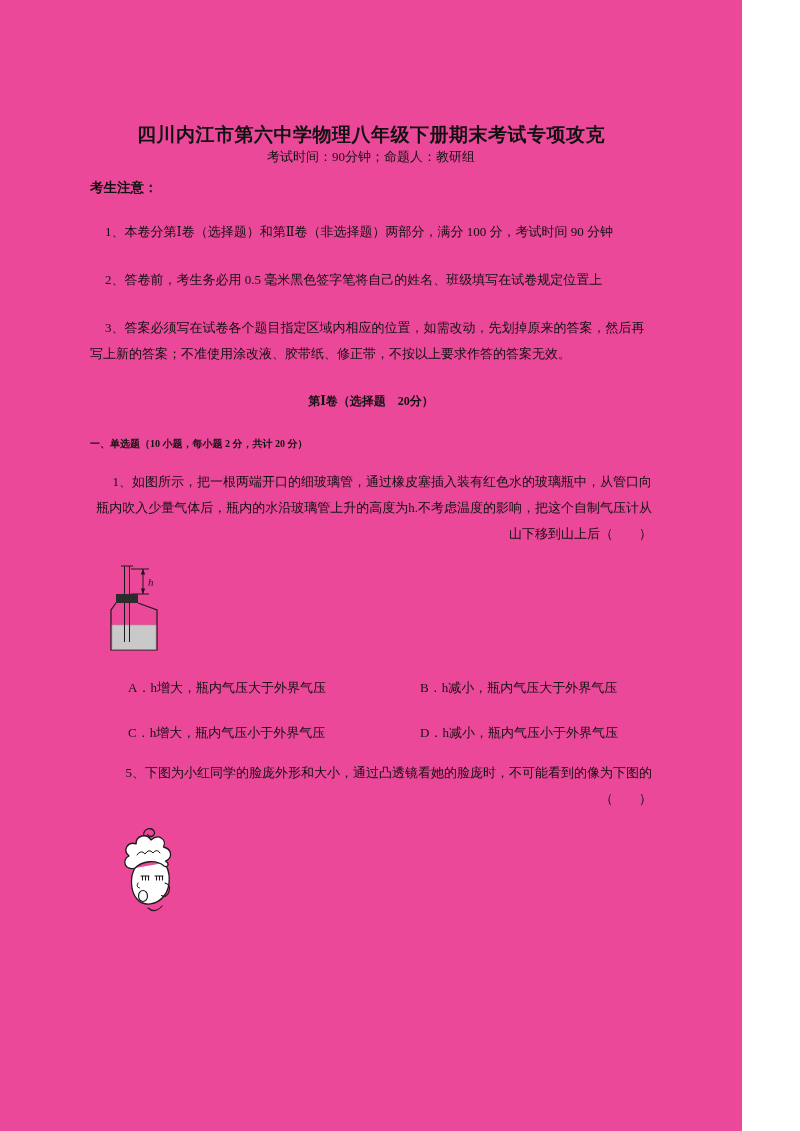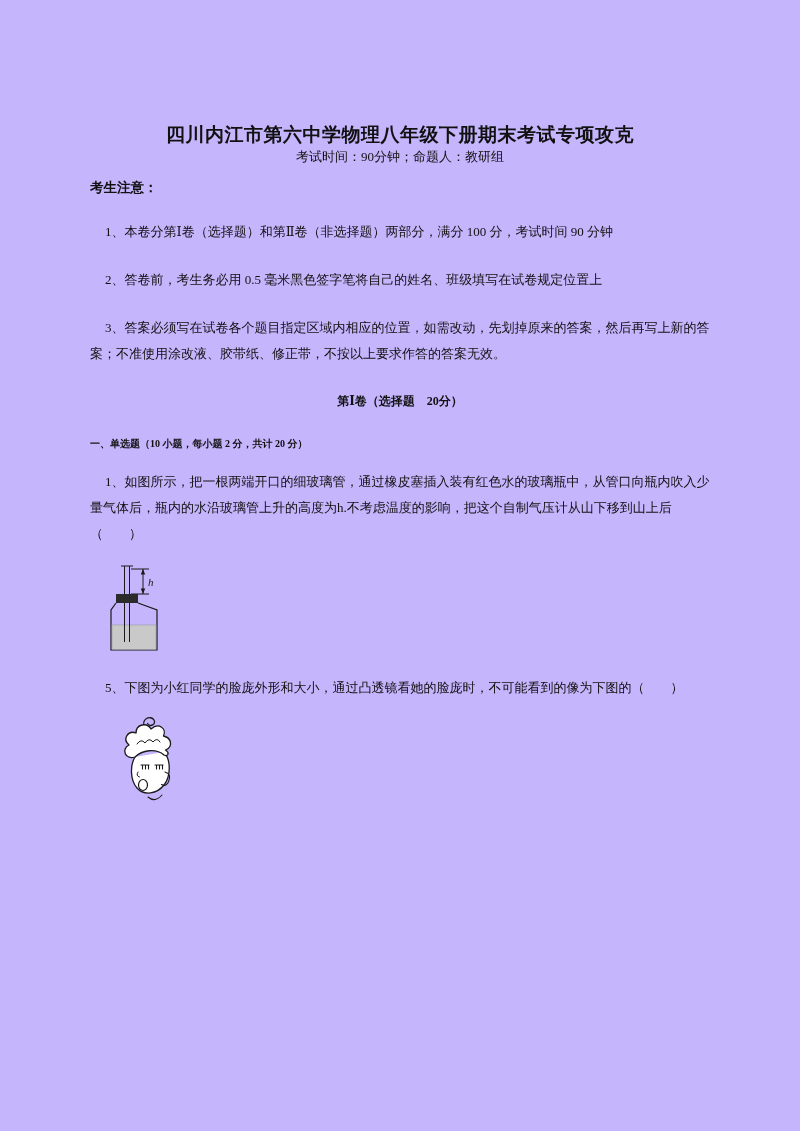--- a/index.html
+++ b/index.html
@@ -4,24 +4,24 @@
 <style>
   * { box-sizing: border-box; }
   html, body { margin: 0; padding: 0; }
   body {
     width: 800px; height: 1131px;
     background: #ffffff;
     color: #111;
     font-family: "Liberation Serif", "DejaVu Serif", serif;
   }
   .page {
-    width: 800px; height: 1131px;
+    width: 742px; height: 1131px;
     padding: 122px 90px 30px 90px;
     overflow: hidden;
-    background: #c4b5fd;
+    background: #ec4899;
   }
   .title {
     font-size: 19px; font-weight: 700;
     text-align: center; margin: 0; letter-spacing: 0.5px;
   }
   .subtitle {
     font-size: 13px; text-align: center; 
   }
   .notice-heading {
     font-size: 13.5px; font-weight: 700; margin-top: 13px;
@@ -32,21 +32,21 @@
   }
   .section-heading {
     font-size: 12px; font-weight: 700; text-align: center;
     margin: 26px 0 0 0;
   }
   .subsection-heading {
     font-size: 10px; font-weight: 700; margin-top: 27px;
   }
   .question {
     font-size: 13px; line-height: 2.0;
-    margin: 18px 0 0 0; text-indent: 15px;
+    margin: 18px 0 0 0; text-indent: 15px; text-align: right;
   }
   .figure-1 { margin: 16px 0 0 12px; height: 94px; }
   .options {
     display: grid;
     grid-template-columns: 292px auto;
     row-gap: 27px;
     margin-top: 22px;
     padding-left: 38px;
     font-size: 13px;
   }
@@ -93,20 +93,26 @@
       <path d="M14 40 L9 47 L9 87 L55 87 L55 47 L36 40" fill="none" stroke="#1a1a1a" stroke-width="1.2"></path>
 
       <rect x="10" y="62" width="44" height="24.3" fill="#c9c9c9" stroke="#9a9a9a" stroke-width="0.6"></rect>
 
       <line x1="22.5" y1="60" x2="22.5" y2="79" stroke="#1a1a1a" stroke-width="1"></line>
       <line x1="27.5" y1="60" x2="27.5" y2="79" stroke="#1a1a1a" stroke-width="1"></line>
       <text x="46" y="23" font-size="11" font-style="italic" fill="#1a1a1a">h</text>
     </svg>
   </div>
 
+  <div class="options">
+    <div class="option">A．h增大，瓶内气压大于外界气压</div>
+    <div class="option">B．h减小，瓶内气压大于外界气压</div>
+    <div class="option">C．h增大，瓶内气压小于外界气压</div>
+    <div class="option">D．h减小，瓶内气压小于外界气压</div>
+  </div>
 
   <p class="question">5、下图为小红同学的脸庞外形和大小，通过凸透镜看她的脸庞时，不可能看到的像为下图的（　　）</p>
 
   <div class="figure-2">
     <svg width="62" height="96" viewBox="0 0 62 96">
       <g stroke="#1a1a1a" fill="none" stroke-width="1.3" stroke-linecap="round" stroke-linejoin="round">
 
         <path d="M27 14 C22 3 33 0 36 5 C38.5 9 32 13 29.5 8.5"></path>
 
         <path d="M46 37 C53 45 53 61 46 70 C39 79 26 81 19 73 C12 65 12 50 17 42" fill="#ffffff"></path>

